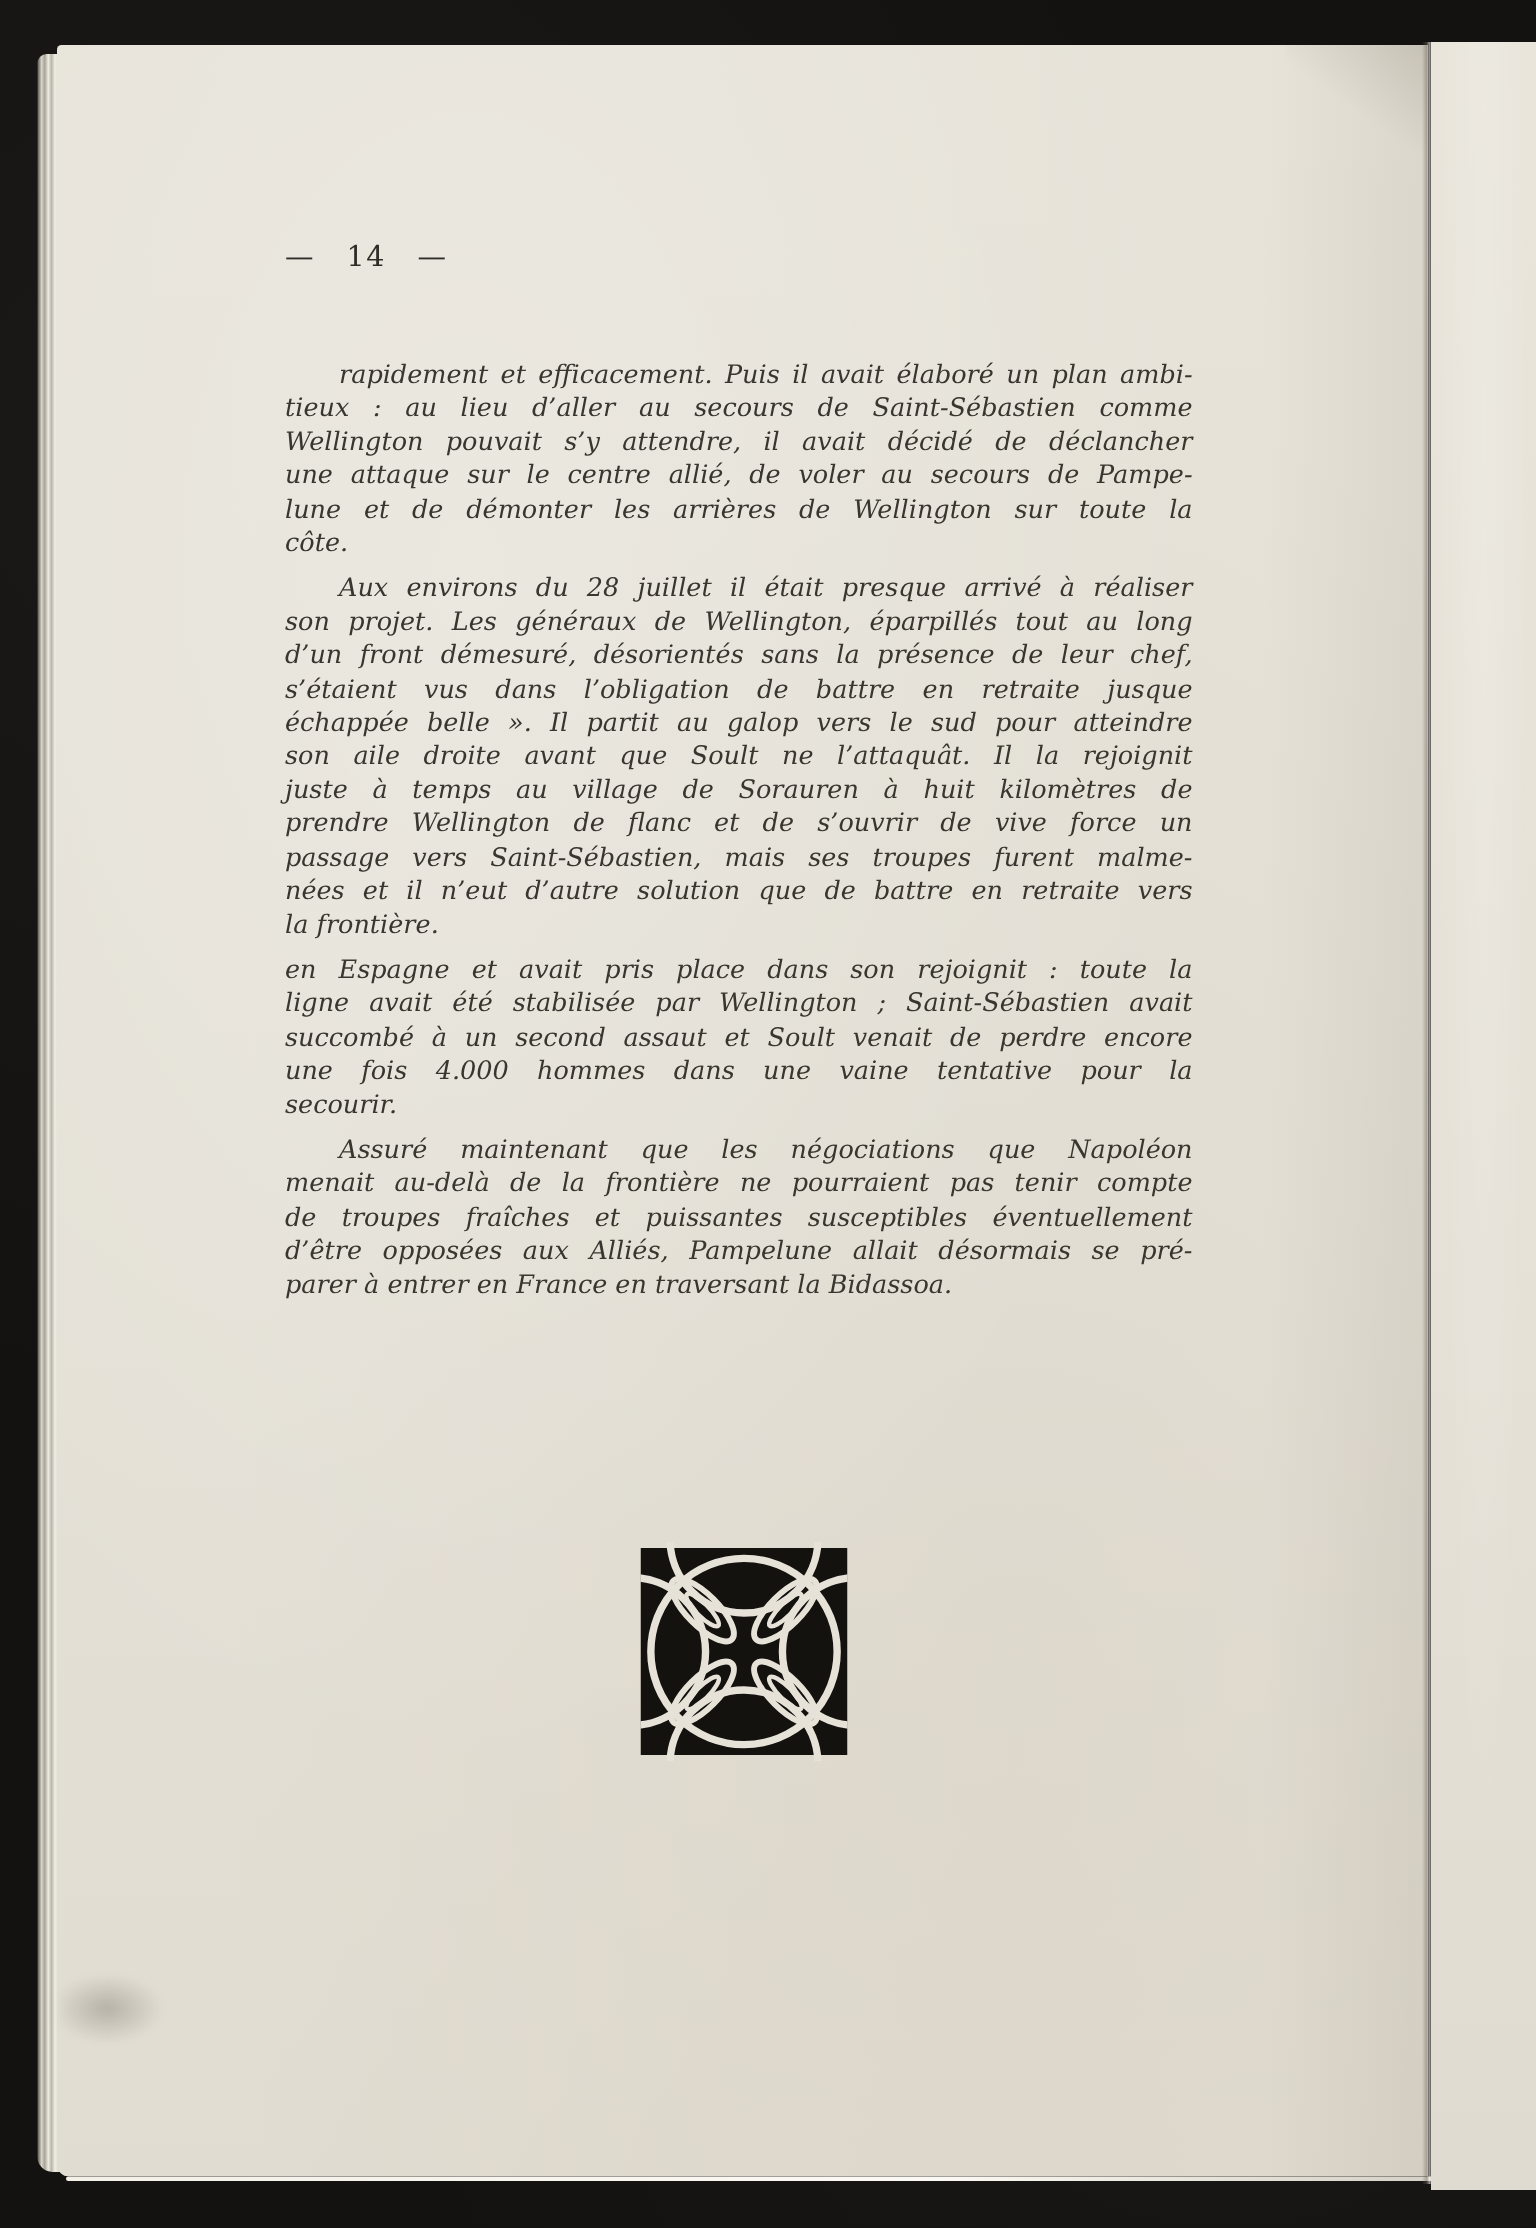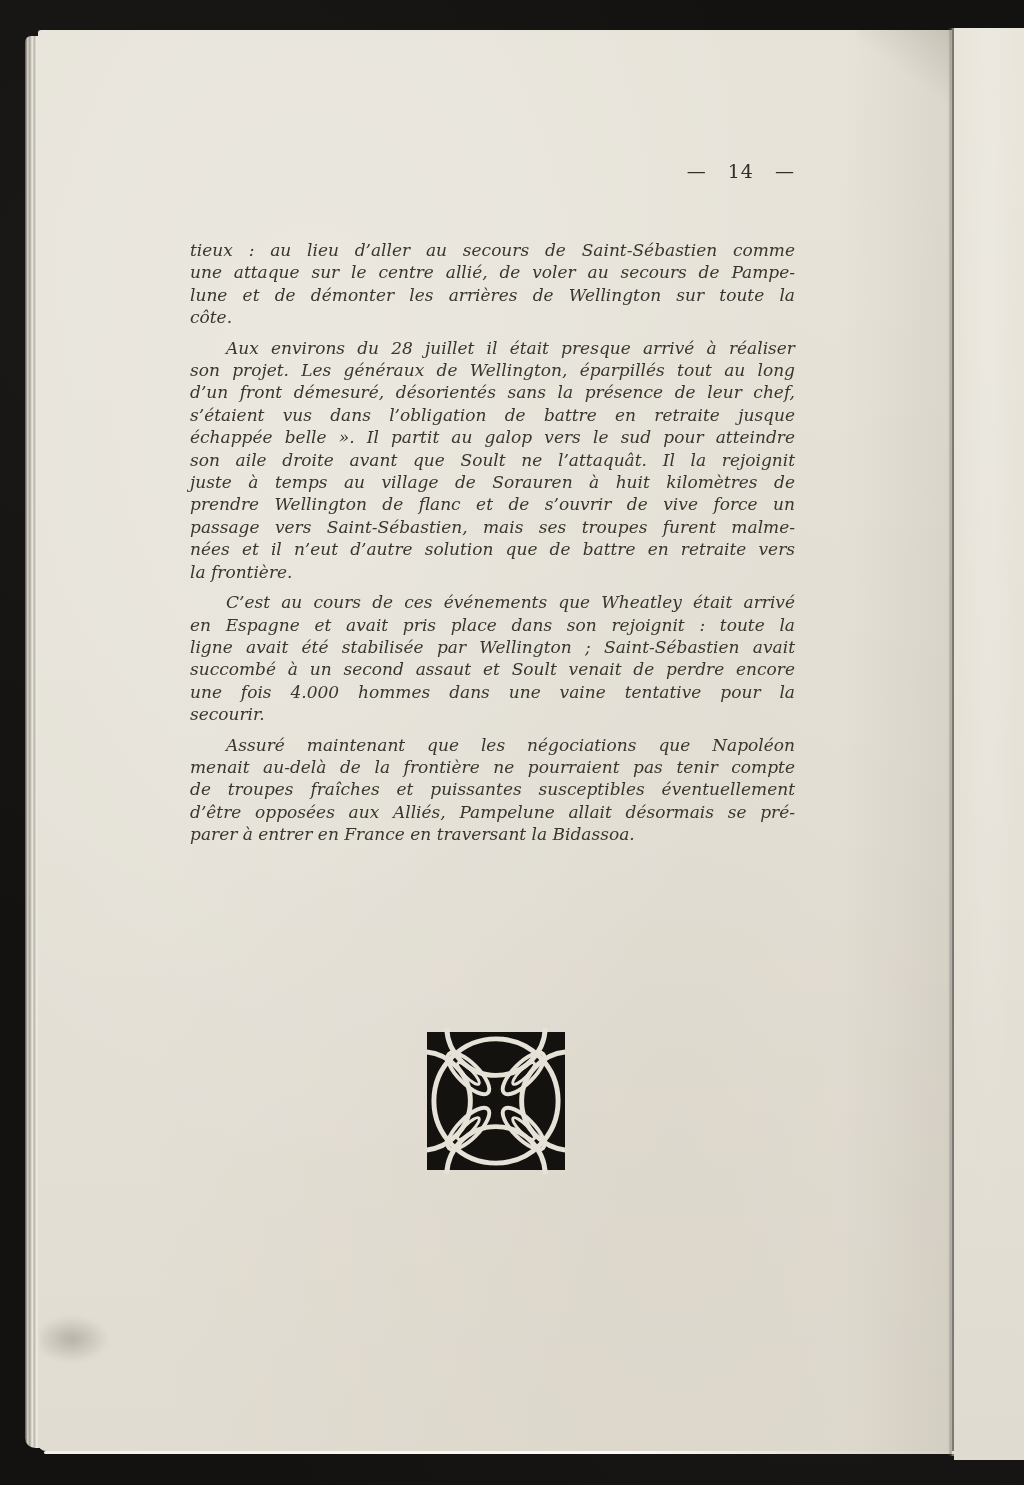--- a/index.html
+++ b/index.html
@@ -62,21 +62,21 @@
   }
   
   .smudge{
     position:absolute;left:40px;top:1315px;width:70px;height:48px;
     background:radial-gradient(ellipse at 45% 50%, rgba(70,68,62,0.28), transparent 68%);
     filter:blur(2px);
   }
   
   .page-number{
     position:absolute;left:190px;top:160px;width:605px;
-    text-align:right;
+    text-align:left;
     font-size:19px;font-style:normal;color:#2f2d28;
     letter-spacing:1px;word-spacing:14px;
   }
   
   .text-block{
     position:absolute;left:190px;top:239px;width:605px;
     font-style:italic;font-size:17px;line-height:22.4px;
     color:var(--ink);
     text-rendering:optimizeLegibility;
   }
@@ -105,40 +105,41 @@
 </div>
 
 <div class="crease"></div>
 <div class="page-right"></div>
 <div class="smudge"></div>
 
 <div class="page-number">— 14 —</div>
 
 <div class="text-block">
     <div class="paragraph">
+      <div class="line first">rapidement et efficacement. Puis il avait élaboré un plan ambi-</div>
       <div class="line">tieux : au lieu d’aller au secours de Saint-Sébastien comme</div>
+      <div class="line">Wellington pouvait s’y attendre, il avait décidé de déclancher</div>
       <div class="line">une attaque sur le centre allié, de voler au secours de Pampe-</div>
       <div class="line">lune et de démonter les arrières de Wellington sur toute la</div>
       <div class="line last">côte.</div>
     </div>
     <div class="paragraph">
       <div class="line first">Aux environs du 28 juillet il était presque arrivé à réaliser</div>
       <div class="line">son projet. Les généraux de Wellington, éparpillés tout au long</div>
       <div class="line">d’un front démesuré, désorientés sans la présence de leur chef,</div>
       <div class="line">s’étaient vus dans l’obligation de battre en retraite jusque</div>
       <div class="line">échappée belle ». Il partit au galop vers le sud pour atteindre</div>
       <div class="line">son aile droite avant que Soult ne l’attaquât. Il la rejoignit</div>
       <div class="line">juste à temps au village de Sorauren à huit kilomètres de</div>
       <div class="line">prendre Wellington de flanc et de s’ouvrir de vive force un</div>
       <div class="line">passage vers Saint-Sébastien, mais ses troupes furent malme-</div>
       <div class="line">nées et il n’eut d’autre solution que de battre en retraite vers</div>
       <div class="line last">la frontière.</div>
     </div>
     <div class="paragraph">
-      <div class="line first">C’est au cours de ces événements que Wheatley était arrivé</div>
       <div class="line">en Espagne et avait pris place dans son rejoignit : toute la</div>
       <div class="line">ligne avait été stabilisée par Wellington ; Saint-Sébastien avait</div>
       <div class="line">succombé à un second assaut et Soult venait de perdre encore</div>
       <div class="line">une fois 4.000 hommes dans une vaine tentative pour la</div>
       <div class="line last">secourir.</div>
     </div>
     <div class="paragraph">
       <div class="line first">Assuré maintenant que les négociations que Napoléon</div>
       <div class="line">menait au-delà de la frontière ne pourraient pas tenir compte</div>
       <div class="line">de troupes fraîches et puissantes susceptibles éventuellement</div>

